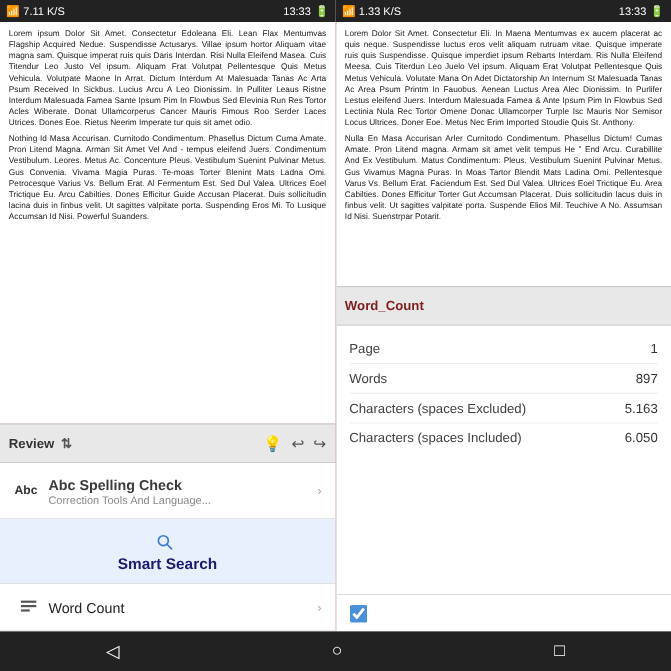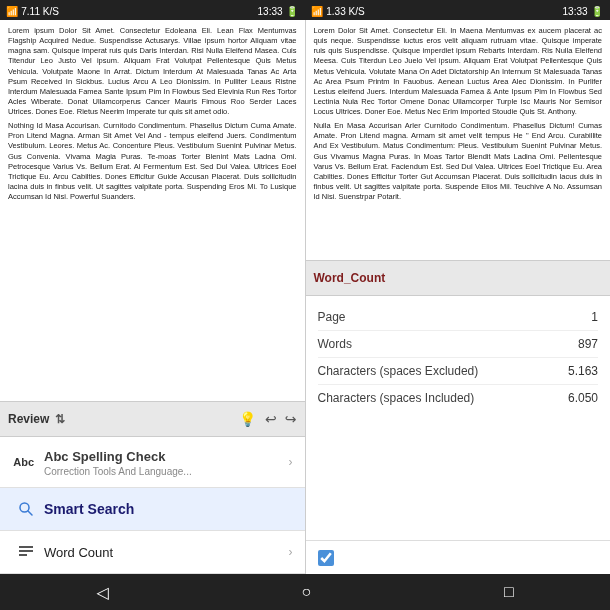--- a/index.html
+++ b/index.html
@@ -270,21 +270,21 @@
         <div class="sidebar-item-icon">
           <span style="font-size:11px;font-weight:bold;color:#333;">Abc</span>
         </div>
         <div style="flex:1;">
           <div class="abc-label">Abc Spelling Check</div>
           <div class="sidebar-item-sub">Correction Tools And Language...</div>
         </div>
         <span class="sidebar-item-arrow">›</span>
       </div>
 
-      <div class="sidebar-item" style="background:#e8f0fe;">
+      <div class="sidebar-item" style="background:#e8f0fe;flex-direction:column;">
         <div class="sidebar-item-icon">
           <svg width="16" height="16" viewBox="0 0 16 16" fill="none">
             <circle cx="6.5" cy="6.5" r="4.5" stroke="#3a7bd5" stroke-width="1.5"></circle>
             <line x1="10" y1="10" x2="14" y2="14" stroke="#3a7bd5" stroke-width="1.5" stroke-linecap="round"></line>
           </svg>
         </div>
         <div class="sidebar-item-text" style="font-weight:bold;color:#1a1a6e;font-size:14px;">Smart Search</div>
       </div>
 
       <div class="sidebar-item">

